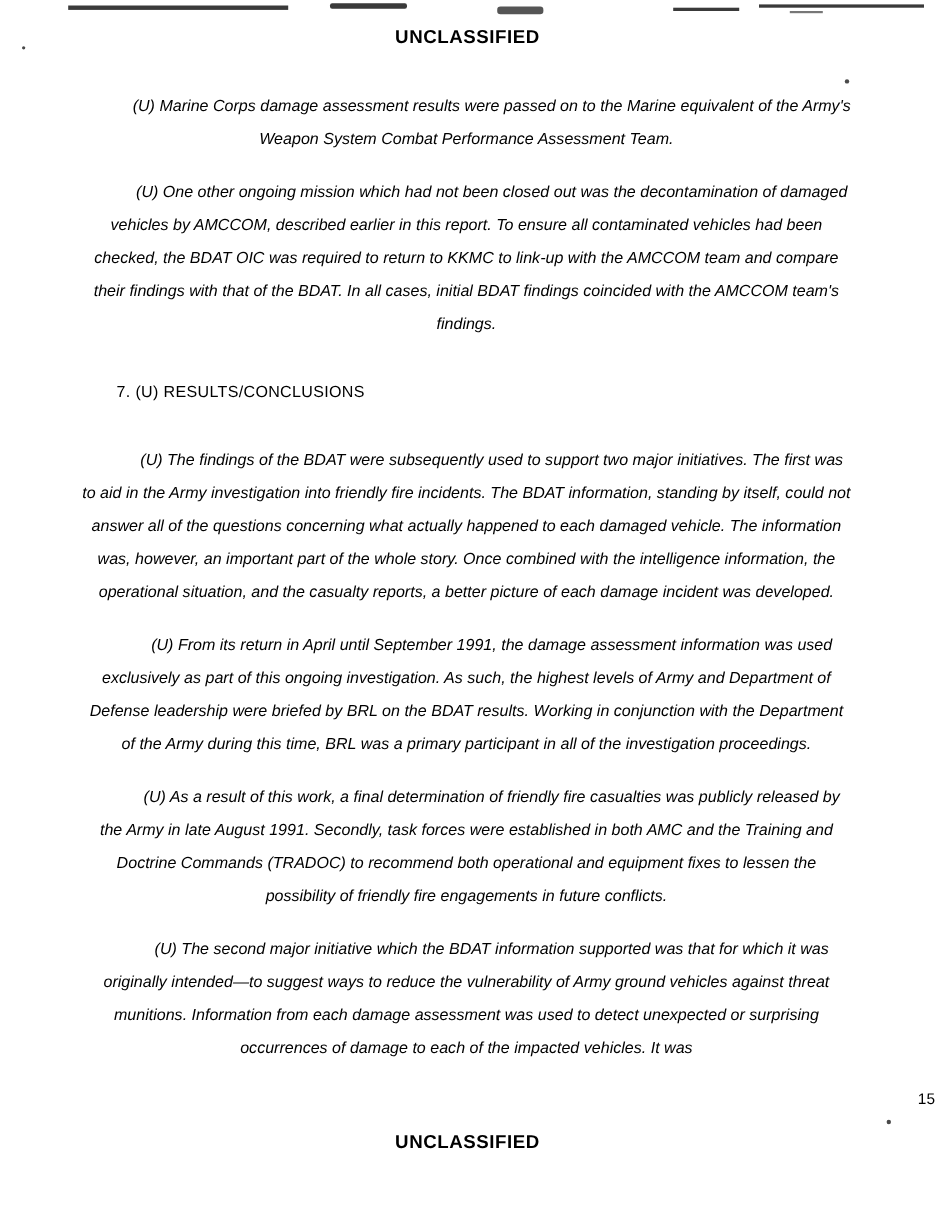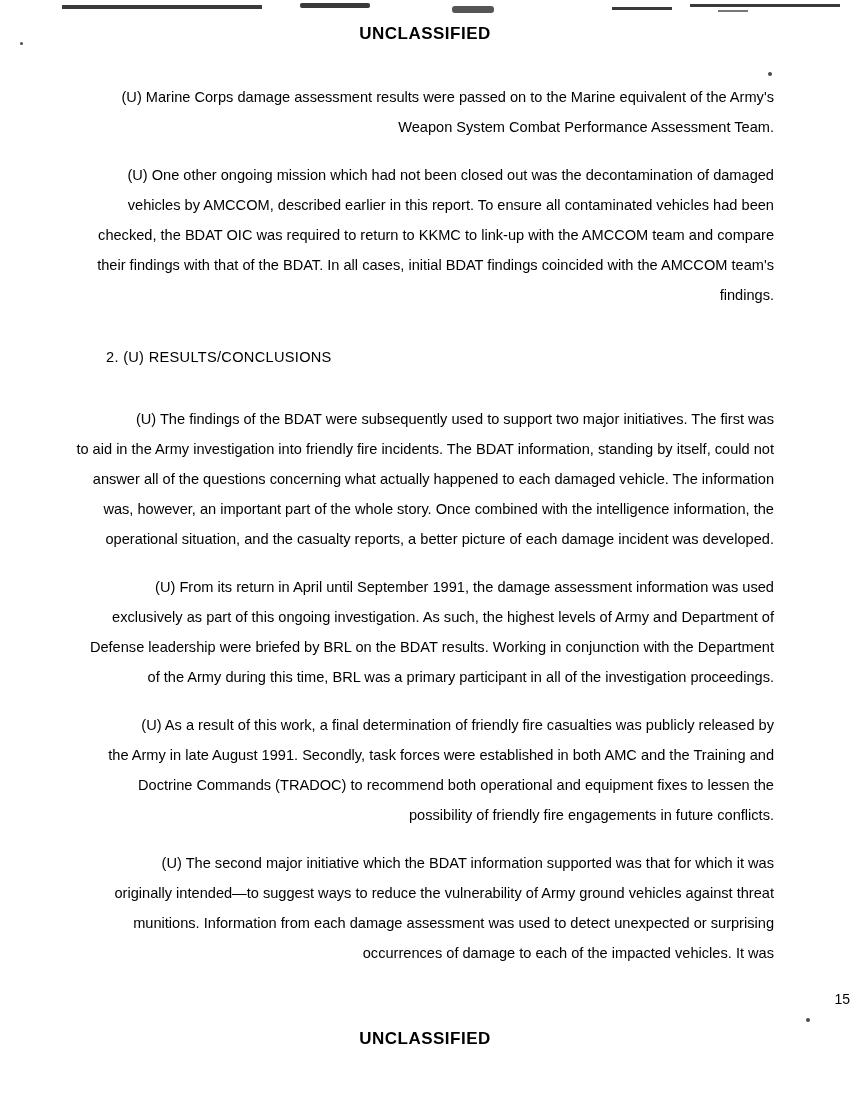--- a/index.html
+++ b/index.html
@@ -84,21 +84,22 @@
     position: absolute;
     top: 82px;
     left: 74px;
     width: 700px;
     font-size: 14.6px;
     line-height: 30px;
   }
 
   .para {
     margin: 0 0 18px 0;
-    text-align: right;
+    text-align: center;
+    font-style: italic;
   }
   .para.indent {
     text-indent: 46px;
   }
   .heading {
     margin: 0 0 18px 0;
     text-indent: 32px;
     letter-spacing: 0.3px;
   }
   .spacer-lg { height: 14px; }
@@ -120,21 +121,21 @@
   <div class="speck s1"></div>
   <div class="speck s2"></div>
   <div class="speck s3"></div>
 
   <div class="classification header-classification">UNCLASSIFIED</div>
 
   <div class="body-text">
     <p class="para indent">(U)  Marine Corps damage assessment results were passed on to the Marine equivalent of the Army's Weapon System Combat Performance Assessment Team.</p>
     <p class="para indent">(U)  One other ongoing mission which had not been closed out was the decontamination of damaged vehicles by AMCCOM, described earlier in this report.  To ensure all contaminated vehicles had been checked, the BDAT OIC was required to return to KKMC to link-up with the AMCCOM team and compare their findings with that of the BDAT.  In all cases, initial BDAT findings coincided with the AMCCOM team's findings.</p>
     <div class="spacer-lg"></div>
-    <p class="heading">2.  (U)  RESULTS/CONCLUSIONS</p>
+    <p class="heading">7.  (U)  RESULTS/CONCLUSIONS</p>
     <div class="spacer-lg"></div>
     <p class="para indent">(U)  The findings of the BDAT were subsequently used to support two major initiatives.  The first was to aid in the Army investigation into friendly fire incidents.  The BDAT information, standing by itself, could not answer all of the questions concerning what actually happened to each damaged vehicle.  The information was, however, an important part of the whole story.  Once combined with the intelligence information, the operational situation, and the casualty reports, a better picture of each damage incident was developed.</p>
     <p class="para indent">(U)  From its return in April until September 1991, the damage assessment information was used exclusively as part of this ongoing investigation.   As such, the highest levels of Army and Department of Defense leadership were briefed by BRL on the BDAT results.  Working in conjunction with the Department of the Army during this time, BRL was a primary participant in all of the investigation proceedings.</p>
     <p class="para indent">(U)  As a result of this work, a final determination of friendly fire casualties was publicly released by the Army in late August 1991.  Secondly, task forces were established in both AMC and the Training and Doctrine Commands (TRADOC) to recommend both operational and equipment fixes to lessen the possibility of friendly fire engagements in future conflicts.</p>
     <p class="para indent">(U)  The second major initiative which the BDAT information supported was that for which it was originally intended—to suggest ways to reduce the vulnerability of Army ground vehicles against threat munitions.  Information from each damage assessment was used to detect unexpected or surprising occurrences of damage to each of the impacted vehicles.  It was</p>
   </div>
 
   <div class="page-number">15</div>
 
   <div class="classification footer-classification">UNCLASSIFIED</div>

